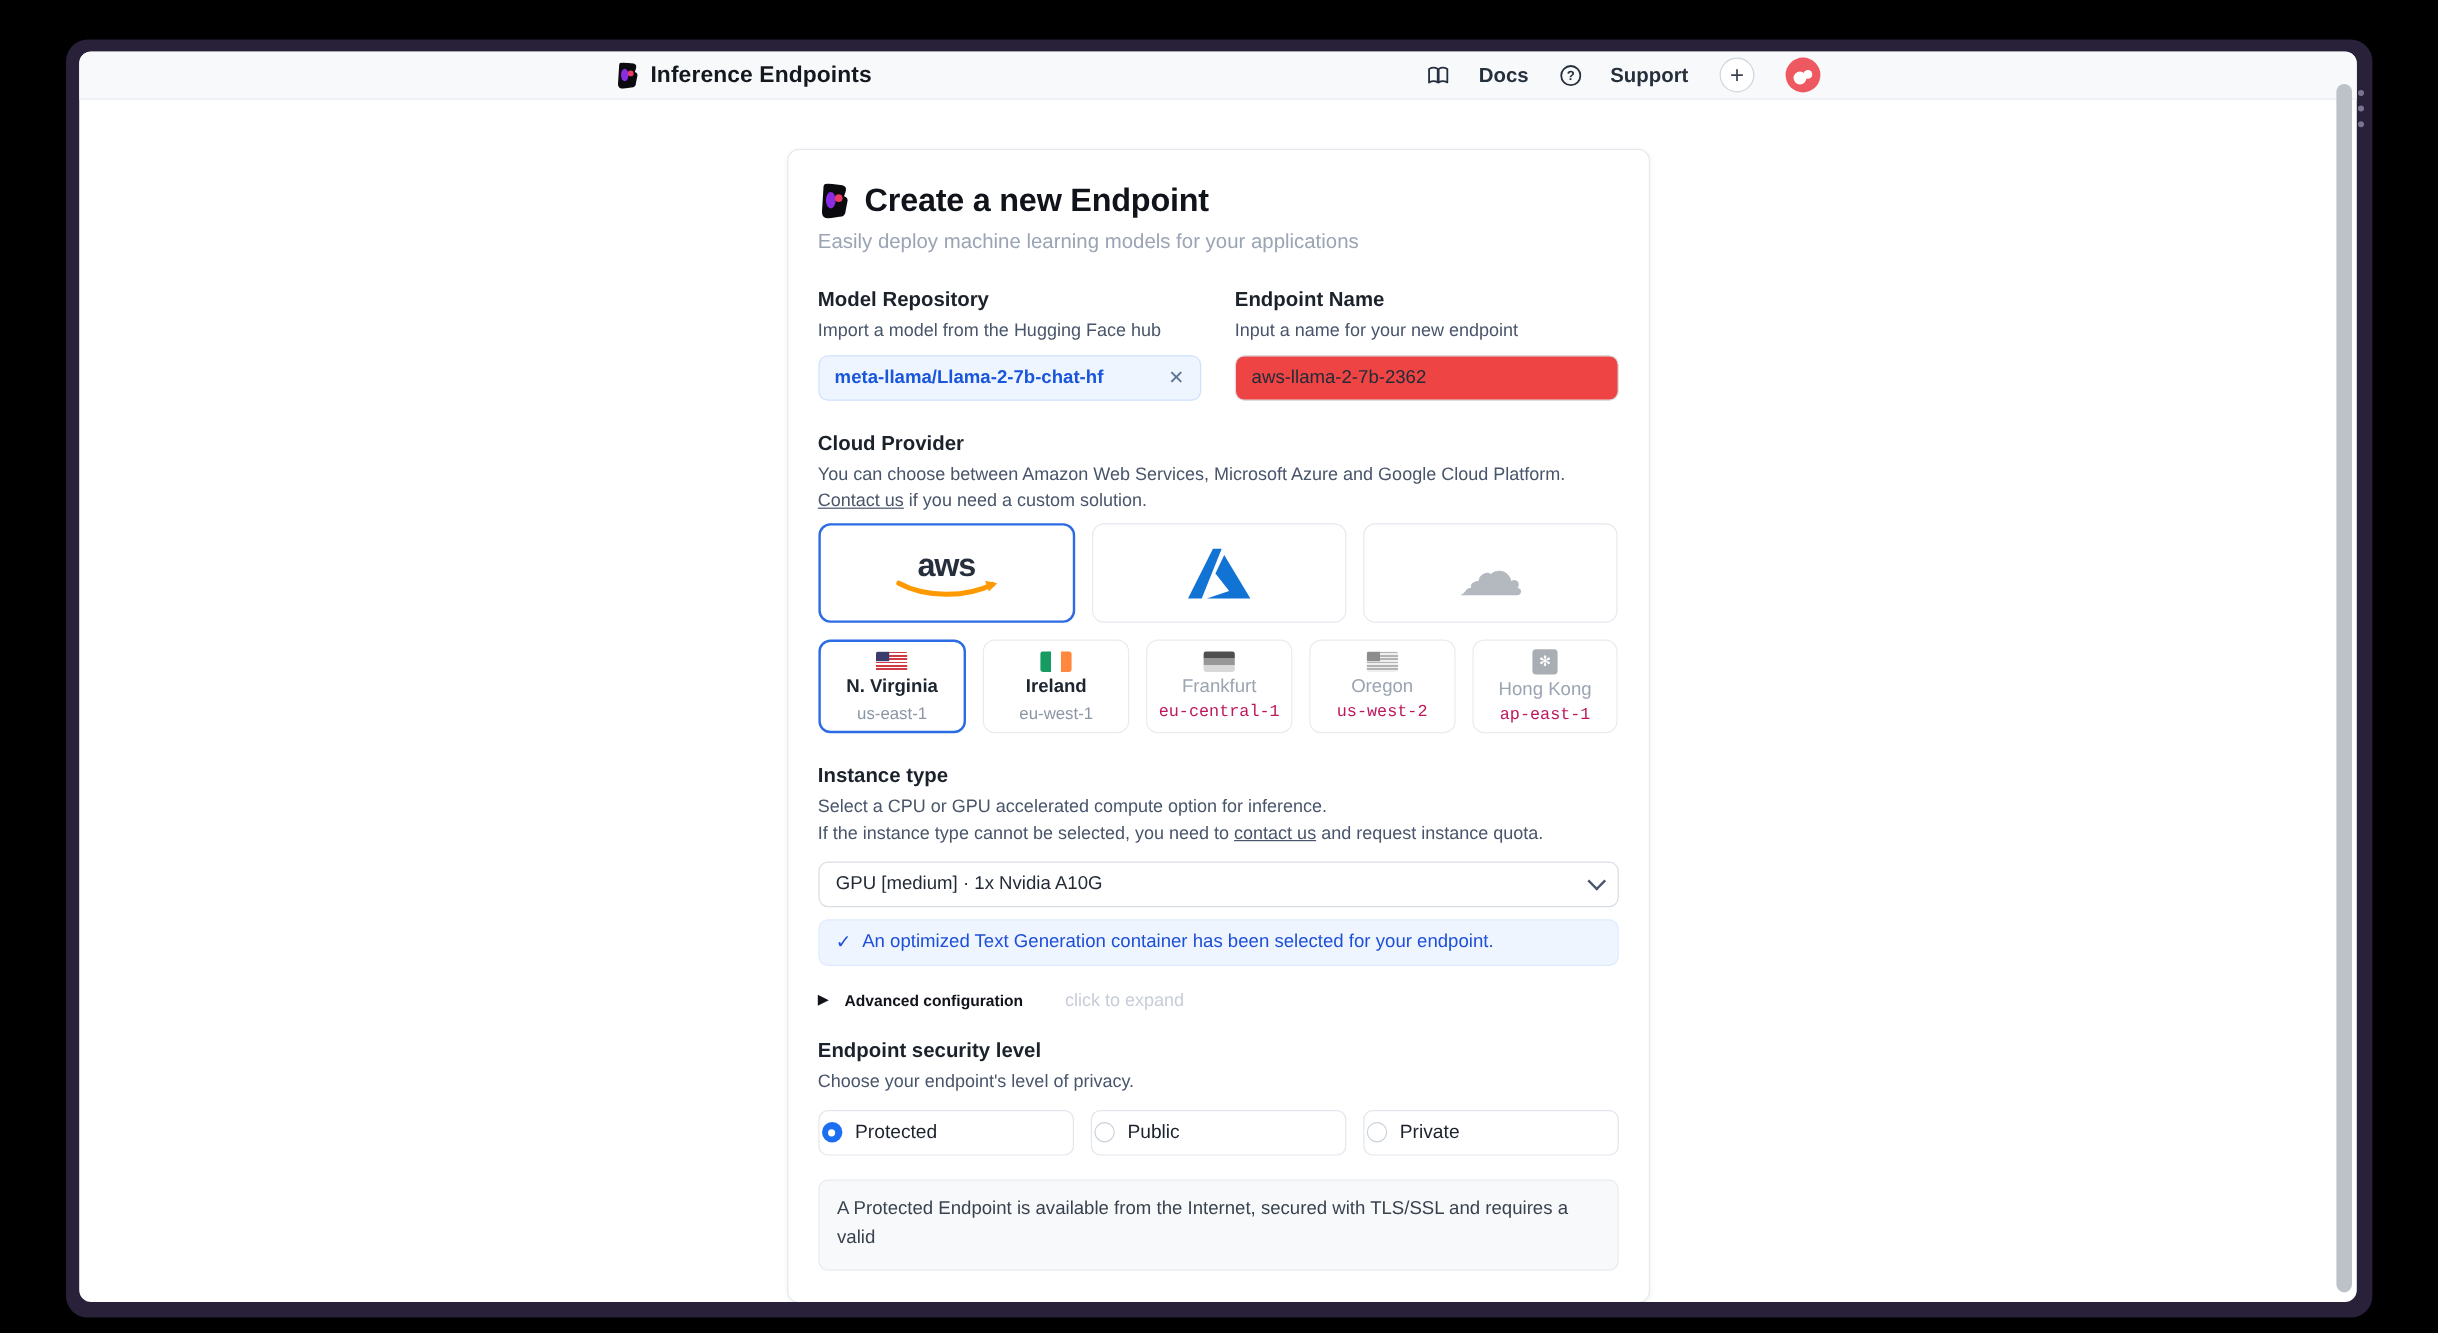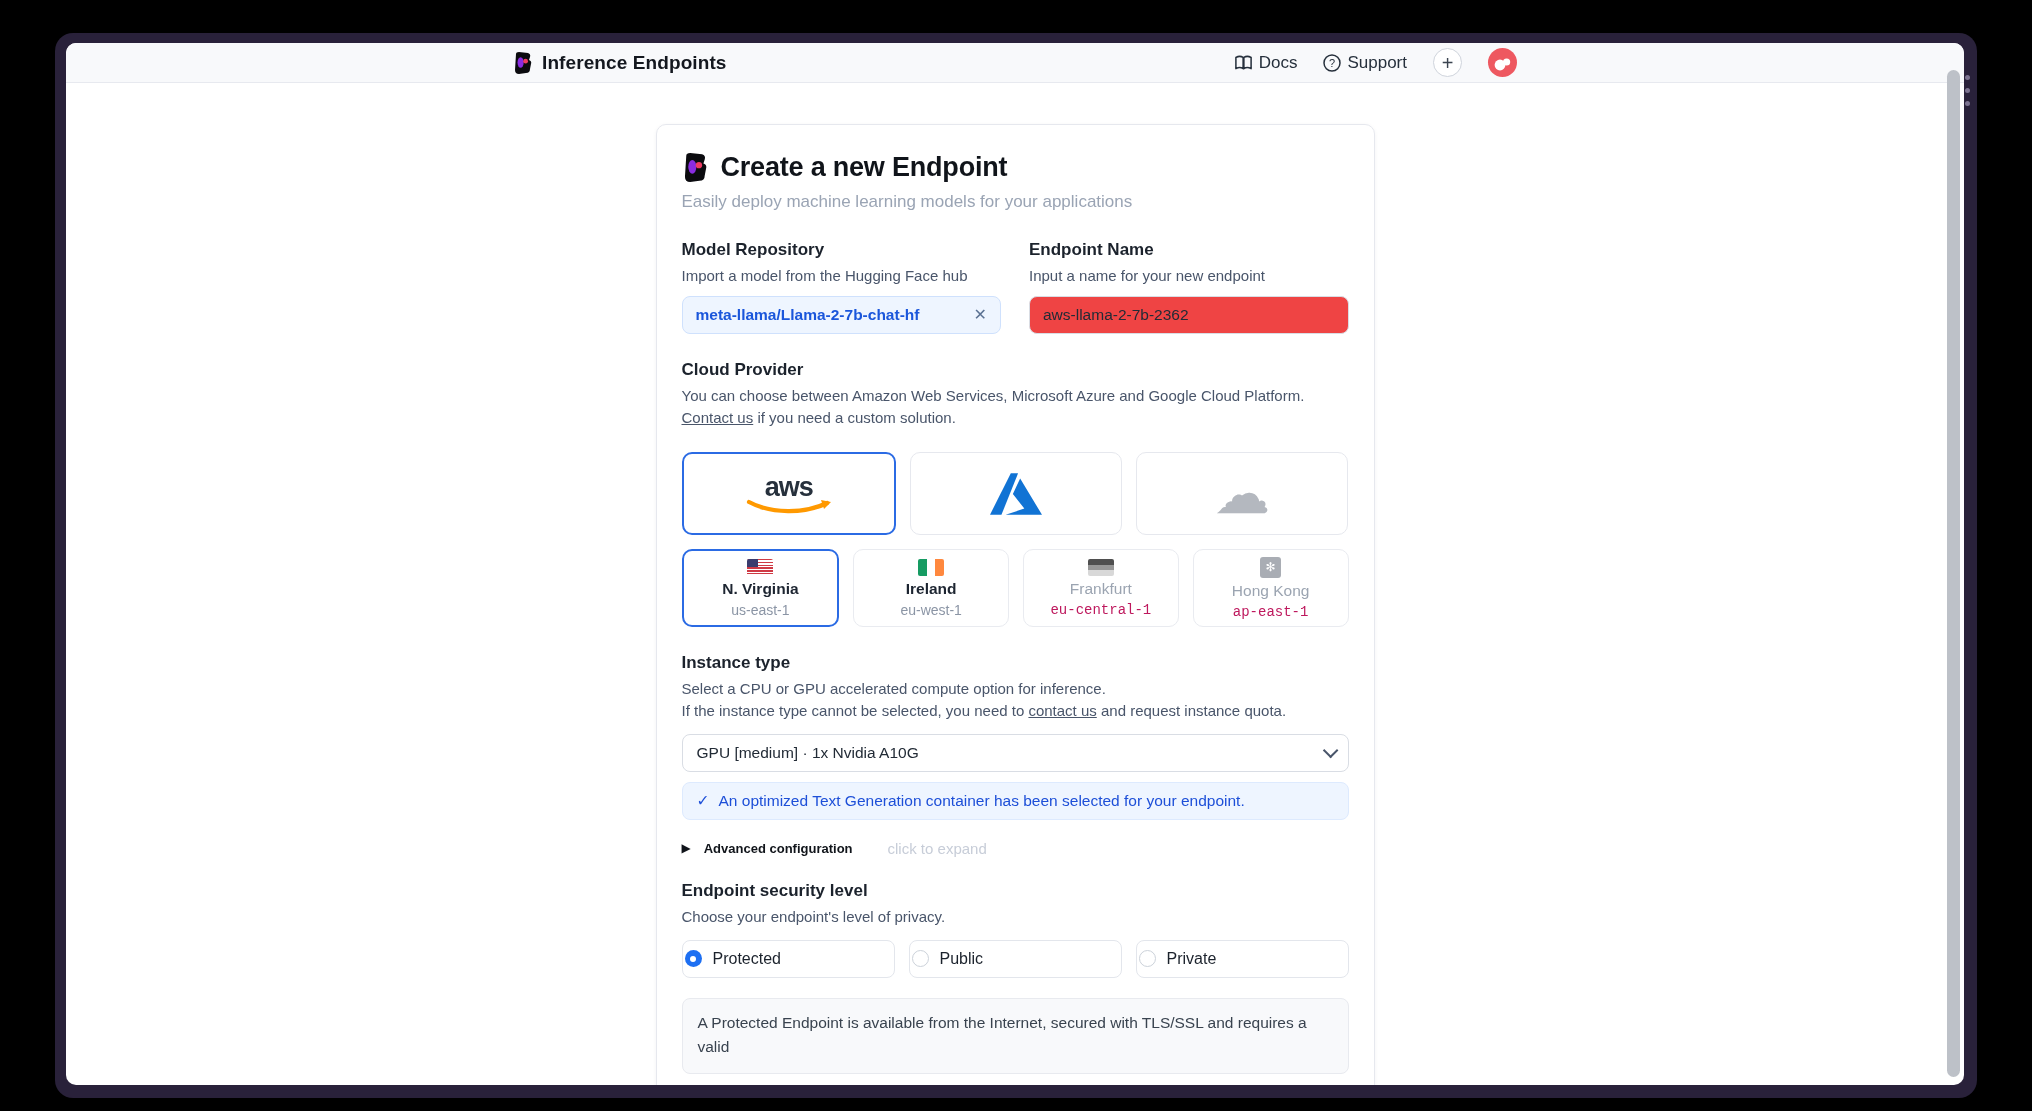--- a/index.html
+++ b/index.html
@@ -21,22 +21,22 @@
   .scrollbar-thumb { position:absolute; top:27px; right:4px; width:13px; bottom:8px;
                      background:#bdc1c8; border-radius:7px; }
 
   
   .topbar { height:40px; background:#f8f9fb; border-bottom:1px solid #e7e9ef;
             display:flex; align-items:center; }
   .topbar-inner { width:1004px; margin:0 auto; display:flex; align-items:center; }
   .brand { display:flex; align-items:center; gap:9px; }
   .brand-title { font-size:19px; font-weight:700; color:#14181f; letter-spacing:.1px; }
   .topbar-right { margin-left:auto; display:flex; align-items:center; gap:26px; }
-  .topbar-link { display:flex; align-items:center; gap:6px; font-size:17px; color:#26303c;
-                 cursor:pointer; }
+  .topbar-link { display:flex; align-items:center; gap:24px; font-size:17px; color:#26303c;
+                 cursor:pointer;font-weight:bold; }
   .plus-btn { width:29px; height:29px; border-radius:50%; border:1px solid #cfd4dc;
               background:#fff; color:#3b4450; font-size:20px; line-height:26px;
               text-align:center; cursor:pointer; }
   .avatar { width:29px; height:29px; border-radius:50%; background:#ee5860;
             display:flex; align-items:center; justify-content:center; cursor:pointer; }
 
   
   .content { position:relative; height:calc(100% - 40px); overflow:hidden; }
   .card { width:719px; margin:41px auto 0; background:#fff; border:1px solid #e6e8ee;
           border-radius:10px; box-shadow:0 1px 4px rgba(20,30,60,.05); }
@@ -58,21 +58,21 @@
                 cursor:pointer; }
   .model-chip-text { font-size:15.5px; font-weight:700; color:#1a56db; }
   .chip-close { margin-left:auto; color:#5b7293; font-size:16px; cursor:pointer; }
 
   .text-input { margin-top:9px; width:100%; height:38px; border:1px solid #d9dde4;
                 border-radius:8px; padding:4px 13px; font-size:15.5px; color:#222b36;
                 font-family:inherit; background:#ef4444; outline:none; }
 
   .section { margin-top:26px; }
 
-  .provider-row { display:flex; gap:14px; margin-top:24px; }
+  .provider-row { display:flex; gap:14px; margin-top:8px; }
   .provider-card { flex:1; height:83px; border:1px solid #e6e8ee; border-radius:10px;
                    background:#fff; display:flex; align-items:center; justify-content:center;
                    cursor:pointer; }
   .provider-card.selected { border:2px solid #2b6be4; }
   .aws-logo { display:flex; flex-direction:column; align-items:center; margin-top:4px;}
   .aws-word { font-size:27px; font-weight:700; color:#26303c; letter-spacing:-1px;
               line-height:.8; }
   .gcp-cloud { font-size:56px; color:#b4b8bf; line-height:1; font-family:"DejaVu Sans",sans-serif; }
 
   .region-row { display:flex; gap:14px; margin-top:14px; }
@@ -242,20 +242,27 @@
                   <div class="flag flag-ie"></div>
                   <div class="region-name">Ireland</div>
                   <div class="region-code">eu-west-1</div>
                 </div>
                 <div class="region-card disabled">
                   <div class="flag flag-de-gray"></div>
                   <div class="region-name">Frankfurt</div>
                   <div class="region-code">eu-central-1</div>
                 </div>
                 <div class="region-card disabled">
+                  <div class="flag flag-us-gray">
+                      <div class="canton"></div>
+                    </div>
+                  <div class="region-name">Oregon</div>
+                  <div class="region-code">us-west-2</div>
+                </div>
+                <div class="region-card disabled">
                   <div class="flag-hk-gray">✻</div>
                   <div class="region-name">Hong Kong</div>
                   <div class="region-code">ap-east-1</div>
                 </div>
               </div>
             </div>
 
             <div class="section">
               <div class="field-label">Instance type</div>
               <div class="field-desc">

